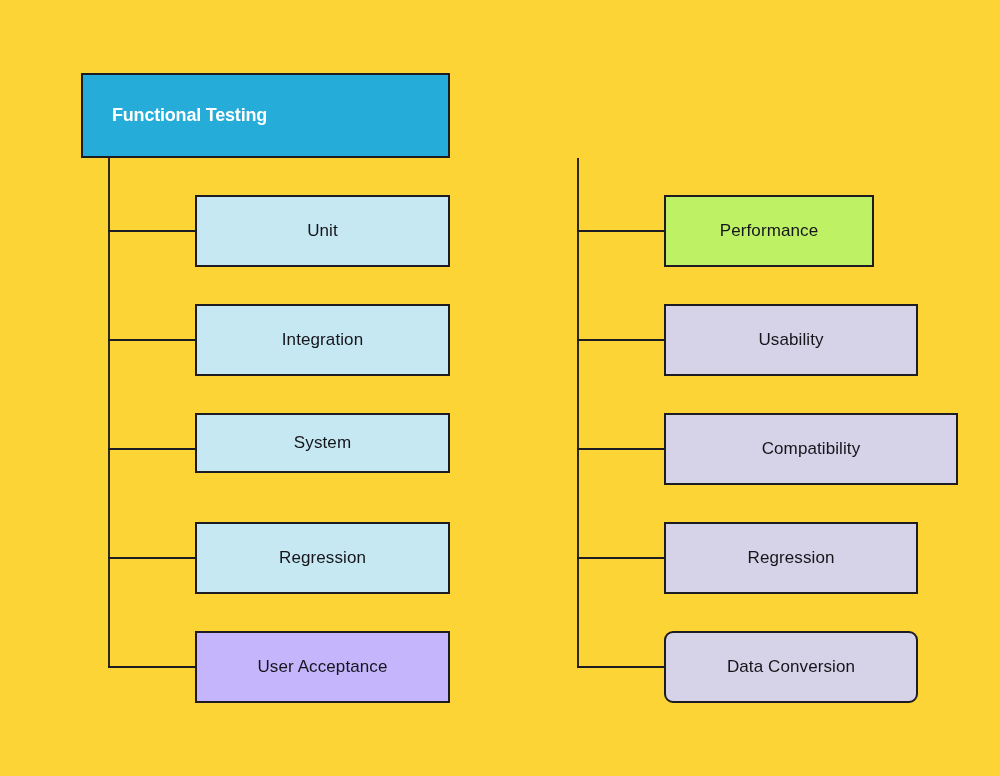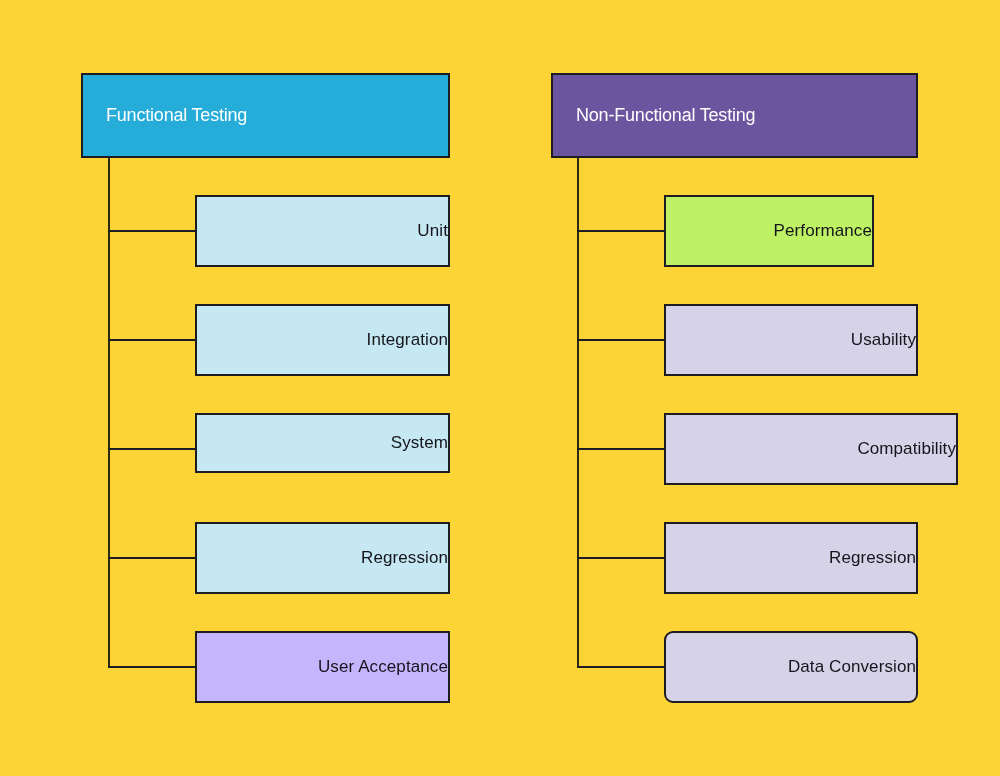--- a/index.html
+++ b/index.html
@@ -31,35 +31,35 @@
   
   .root-box {
     position: absolute;
     box-sizing: border-box;
     border: 2px solid #1c1c22;
     display: flex;
     align-items: center;
   }
   .root-label {
     font-size: 18px;
-    font-weight: normal;
+    font-weight: bold;
     color: #ffffff;
     letter-spacing: -0.2px;
-    padding-left: 23px;
+    padding-left: 29px;
     white-space: nowrap;
   }
 
   
   .child-box {
     position: absolute;
     box-sizing: border-box;
     border: 2px solid #1c1c22;
     display: flex;
     align-items: center;
-    justify-content: flex-end;
+    justify-content: center;
   }
   .child-label {
     font-size: 17px;
     font-weight: normal;
     color: #15151b;
     letter-spacing: 0.1px;
     white-space: nowrap;
   }
 
   
@@ -99,23 +99,20 @@
       <div class="child-box" style="left: 195px; top: 522px; width: 255px; height: 72px; background: rgb(198, 232, 242);">
         <span class="child-label">Regression</span>
       </div>
       <div class="stub" style="left: 108px; top: 666px; width: 87px;"></div>
       <div class="child-box" style="left: 195px; top: 631px; width: 255px; height: 72px; background: #c4b5fd;">
         <span class="child-label">User Acceptance</span>
       </div>
     </div>
     <div class="branch">
       <div class="trunk" style="left: 577px; top: 158px; height: 509px;"></div>
-      <div class="root-box" style="left: 551px; top: 73px; width: 367px; height: 85px; background: rgb(107, 85, 158);">
-        <span class="root-label" style="color: rgb(255, 255, 255);">Non-Functional Testing</span>
-      </div>
       <div class="stub" style="left: 577px; top: 230px; width: 87px;"></div>
       <div class="child-box" style="left: 664px; top: 195px; width: 210px; height: 72px; background: #bef264;">
         <span class="child-label">Performance</span>
       </div>
       <div class="stub" style="left: 577px; top: 339px; width: 87px;"></div>
       <div class="child-box" style="left: 664px; top: 304px; width: 254px; height: 72px; background: rgb(214, 210, 232);">
         <span class="child-label">Usability</span>
       </div>
       <div class="stub" style="left: 577px; top: 448px; width: 87px;"></div>
       <div class="child-box" style="left: 664px; top: 413px; width: 294px; height: 72px; background: rgb(214, 210, 232);">

